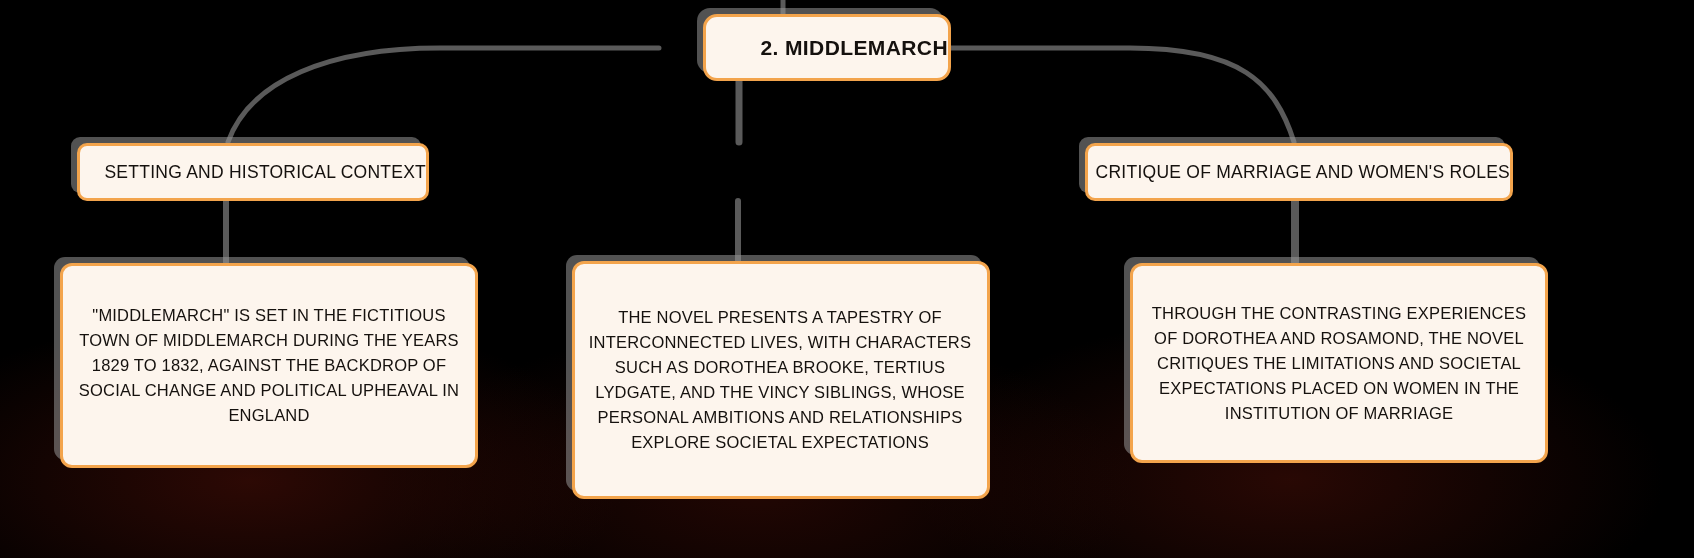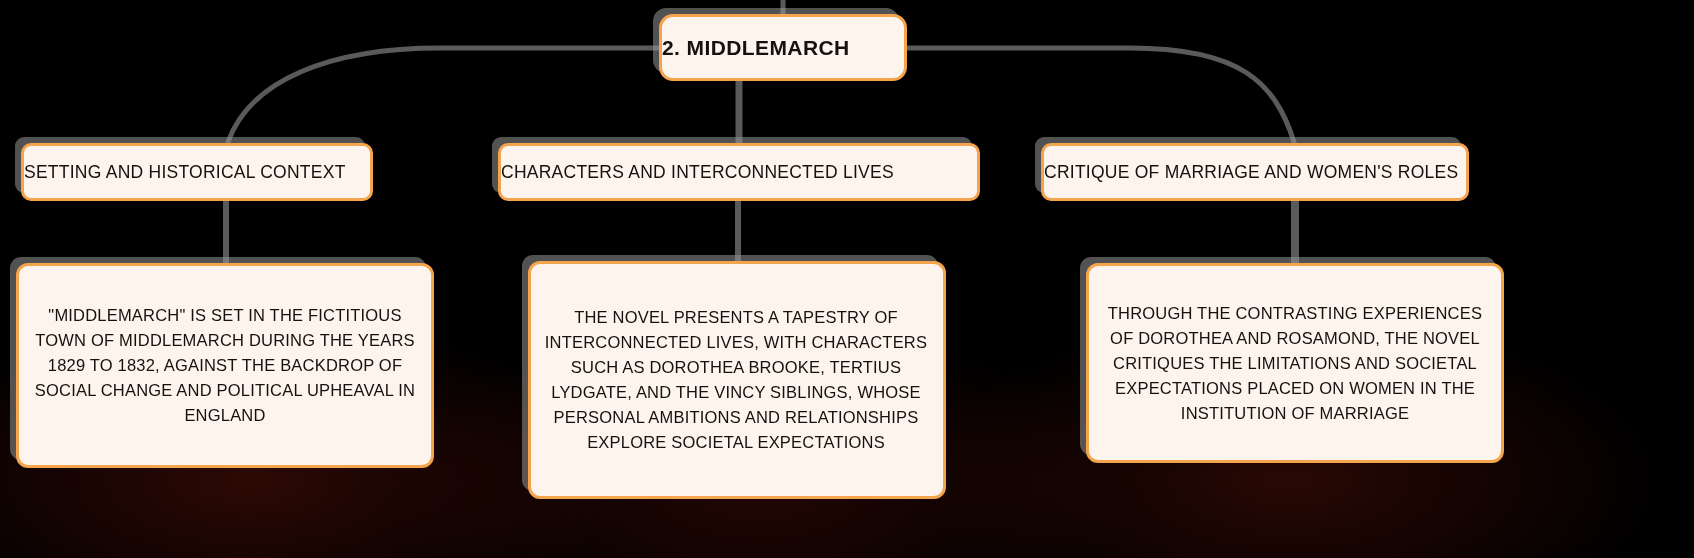--- a/index.html
+++ b/index.html
@@ -37,44 +37,45 @@
     pointer-events: none;
   }
   .node {
     position: absolute;
     box-sizing: border-box;
     background: #FDF5ED;
     border: 3px solid #F3A44C;
     border-radius: 12px;
     display: flex;
     align-items: center;
-    justify-content: flex-start;
+    justify-content: flex-end;
     text-align: center;
     color: #15110E;
     box-shadow: -7px -7px 0 -1px rgba(150,150,150,0.55);
     z-index: 3;
+    margin-left: 44px;
   }
   .node-title {
     left: 659px;
     top: 14px;
     width: 248px;
     height: 67px;
     font-size: 21px;
     font-weight: 700;
     letter-spacing: 0.4px;
     border-radius: 14px;
   }
   .node-branch {
     height: 58px;
     font-size: 17.5px;
     font-weight: 400;
     letter-spacing: 0.25px;
     border-radius: 10px;
   }
-  .branch-1 { left: 21px;   top: 143px; width: 352px; }
+  .branch-1 { left: 33px;   top: 143px; width: 352px; }
   .branch-2 { left: 498px;  top: 143px; width: 482px; }
   .branch-3 { left: 1041px; top: 143px; width: 428px; }
 
   .node-leaf {
     font-size: 16.5px;
     font-weight: 400;
     line-height: 25px;
     letter-spacing: 0.2px;
     border-radius: 12px;
     padding: 10px 14px;
@@ -110,23 +111,20 @@
   </svg>
 
   <div class="node node-title">
     <span>2. MIDDLEMARCH</span>
   </div>
 
   <div class="node node-branch branch-1">
     <span>SETTING AND HISTORICAL CONTEXT</span>
   </div>
 
-  <div class="node node-branch branch-2">
-    <span>CHARACTERS AND INTERCONNECTED LIVES</span>
-  </div>
 
   <div class="node node-branch branch-3">
     <span>CRITIQUE OF MARRIAGE AND WOMEN'S ROLES</span>
   </div>
 
   <div class="node node-leaf leaf-1">
     <span class="leaf-text">"MIDDLEMARCH" IS SET IN THE FICTITIOUS TOWN OF MIDDLEMARCH DURING THE YEARS 1829 TO 1832, AGAINST THE BACKDROP OF SOCIAL CHANGE AND POLITICAL UPHEAVAL IN ENGLAND</span>
   </div>
 
   <div class="node node-leaf leaf-2">

